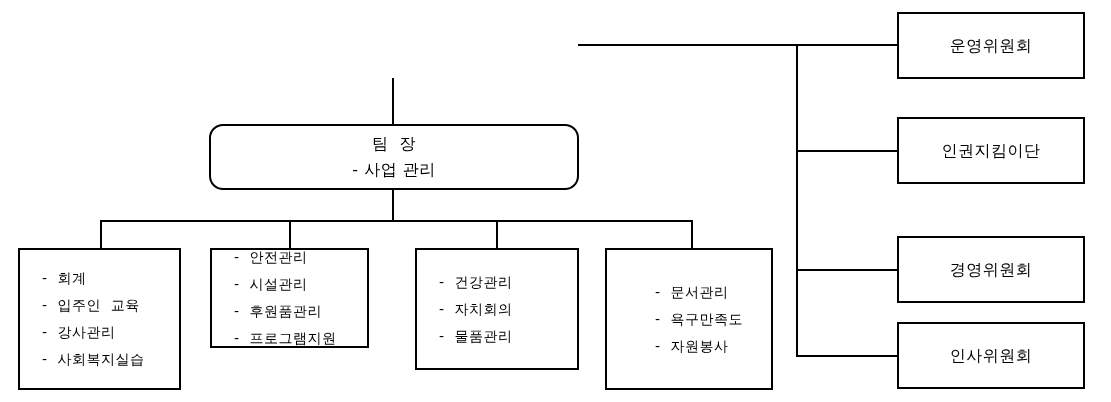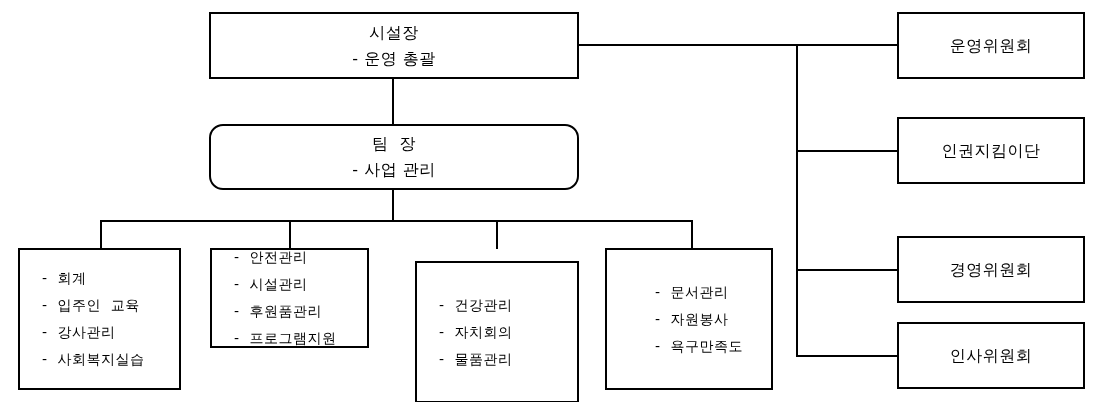--- a/index.html
+++ b/index.html
@@ -58,21 +58,21 @@
   }
   .conn.v { width: 2px; }
   .conn.h { height: 2px; }
 
   
   #node-facility-head { left: 209px;  top: 12px;  width: 370px; height: 67px; }
   #node-team-leader   { left: 209px;  top: 124px; width: 370px; height: 66px; border-radius: 14px; }
 
   #node-dept-1 { left: 18px;  top: 248px; width: 163px; height: 142px; }
   #node-dept-2 { left: 210px; top: 248px; width: 159px; height: 100px; }
-  #node-dept-3 { left: 415px; top: 261px; width: 164px; height: 142px; }
+  #node-dept-3 { left: 415px; top: 248px; width: 164px; height: 122px; }
   #node-dept-4 { left: 605px; top: 248px; width: 168px; height: 142px; padding-left: 48px; }
 
   #node-side-1 { left: 897px; top: 12px;  width: 188px; height: 67px; }
   #node-side-2 { left: 897px; top: 117px; width: 188px; height: 67px; }
   #node-side-3 { left: 897px; top: 236px; width: 188px; height: 67px; }
   #node-side-4 { left: 897px; top: 322px; width: 188px; height: 67px; }
 
   
   #conn-head-to-team      { left: 392px; top: 78px;  height: 47px; }
   #conn-team-to-bus       { left: 392px; top: 189px; height: 32px; }
@@ -100,24 +100,20 @@
   <div class="conn v" id="conn-drop-2"></div>
   <div class="conn v" id="conn-drop-3"></div>
   <div class="conn v" id="conn-drop-4"></div>
 
   <div class="conn h" id="conn-head-right"></div>
   <div class="conn v" id="conn-side-trunk"></div>
   <div class="conn h" id="conn-side-stub-2"></div>
   <div class="conn h" id="conn-side-stub-3"></div>
   <div class="conn h" id="conn-side-stub-4"></div>
 
-  <div class="node center" id="node-facility-head">
-    <div class="node-line">시설장</div>
-    <div class="node-line">- 운영 총괄</div>
-  </div>
 
   <div class="node center" id="node-team-leader">
     <div class="node-line">팀  장</div>
     <div class="node-line">- 사업 관리</div>
   </div>
 
   <div class="node listbox" id="node-dept-1">
     <div class="node-line">-  회계</div>
     <div class="node-line">-  입주인  교육</div>
     <div class="node-line">-  강사관리</div>
@@ -132,22 +128,22 @@
   </div>
 
   <div class="node listbox" id="node-dept-3">
     <div class="node-line">-  건강관리</div>
     <div class="node-line">-  자치회의</div>
     <div class="node-line">-  물품관리</div>
   </div>
 
   <div class="node listbox" id="node-dept-4">
     <div class="node-line">-  문서관리</div>
+    <div class="node-line">-  욕구만족도</div>
     <div class="node-line">-  자원봉사</div>
-    <div class="node-line">-  욕구만족도</div>
   </div>
 
   <div class="node center side" id="node-side-1">
     <div class="node-line">운영위원회</div>
   </div>
   <div class="node center side" id="node-side-2">
     <div class="node-line">인권지킴이단</div>
   </div>
   <div class="node center side" id="node-side-3">
     <div class="node-line">경영위원회</div>

